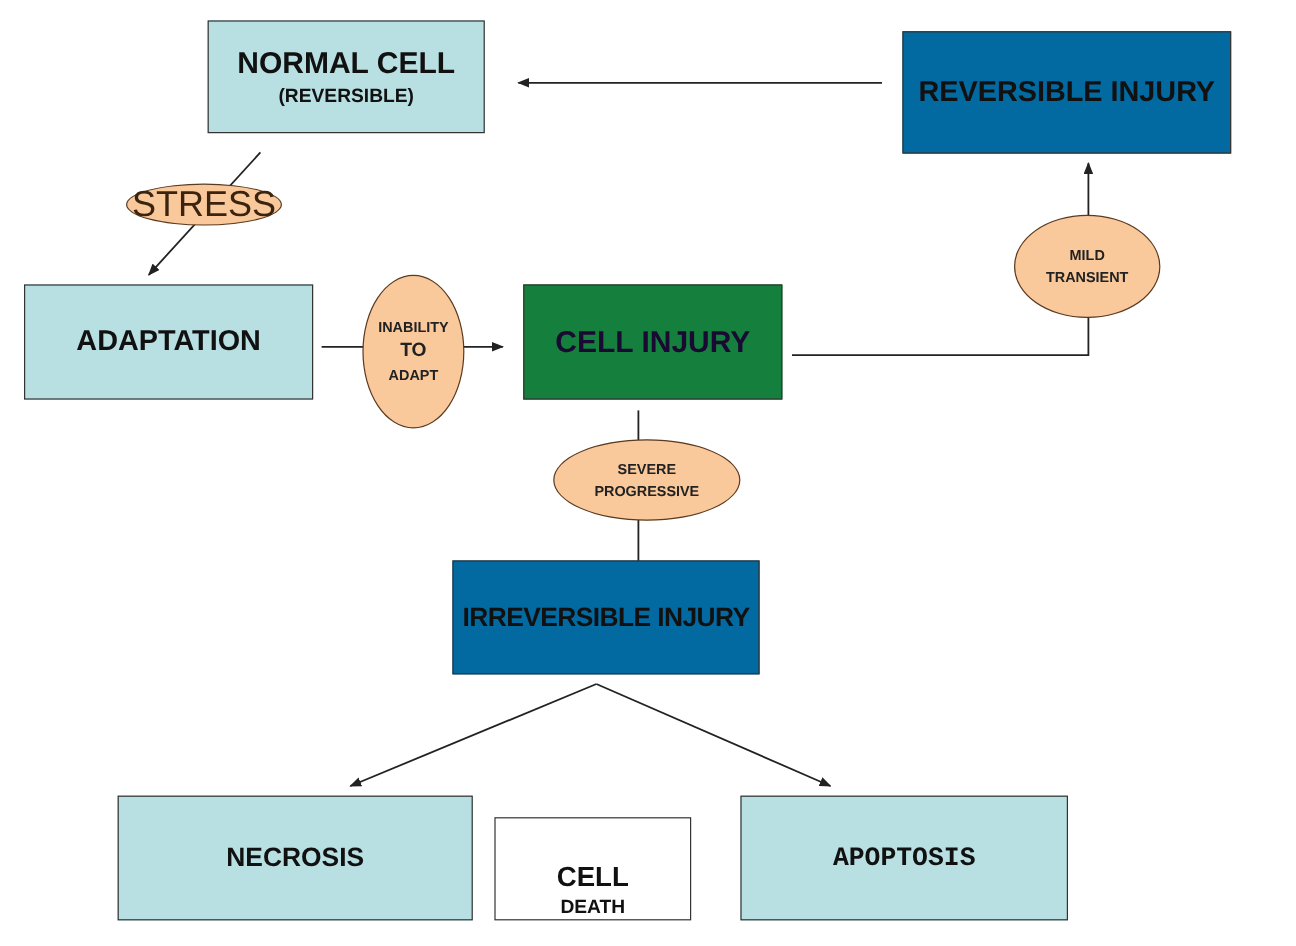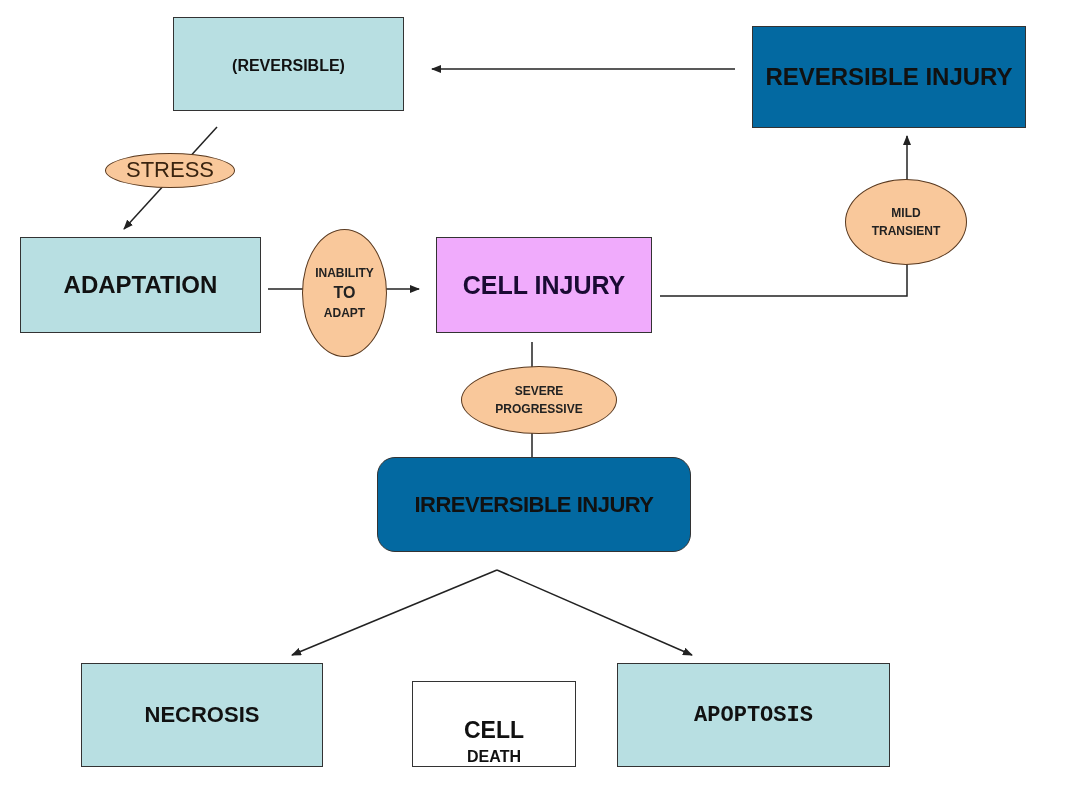--- a/index.html
+++ b/index.html
@@ -7,21 +7,21 @@
            font-family: "Liberation Sans", sans-serif; }
     svg.links { position: absolute; left: 0; top: 0; width: 1080px; height: 788px; }
     .box { position: absolute; box-sizing: border-box; border: 1.5px solid #333;
            display: flex; flex-direction: column; align-items: center; justify-content: center;
            text-align: center; font-weight: bold; color: #111; white-space: nowrap; }
     .oval { position: absolute; box-sizing: border-box; border: 1.5px solid #5a3a20;
             border-radius: 50%; display: flex; flex-direction: column; align-items: center;
             justify-content: center; text-align: center; font-weight: bold; color: #222; line-height: 1.2; }
     .teal { background: #b8dfe2; }
     .grey { background: #0369a1; }
-    .purple { background: #f0abfc; }
+    .purple { background: #15803d; }
     .white { background: #ffffff; justify-content: flex-end; }
     .peach { background: #f9c89b; }
   </style>
 </head>
 <body>
 
 <svg class="links">
   <defs>
     <marker id="arr" markerWidth="10" markerHeight="8" refX="9" refY="4" orient="auto" markerUnits="userSpaceOnUse">
       <path d="M0,0 L10,4 L0,8 z" fill="#222"></path>
@@ -33,29 +33,30 @@
   <line x1="386" y1="289" x2="419" y2="289" stroke="#222" stroke-width="1.5" marker-end="url(#arr)"></line>
   <polyline points="660,296 907,296 907,264" fill="none" stroke="#222" stroke-width="1.5"></polyline>
   <line x1="907" y1="180" x2="907" y2="136" stroke="#222" stroke-width="1.5" marker-end="url(#arr)"></line>
   <line x1="532" y1="342" x2="532" y2="368" stroke="#222" stroke-width="1.5"></line>
   <line x1="532" y1="432" x2="532" y2="468" stroke="#222" stroke-width="1.5"></line>
   <line x1="497" y1="570" x2="292" y2="655" stroke="#222" stroke-width="1.5" marker-end="url(#arr)"></line>
   <line x1="497" y1="570" x2="692" y2="655" stroke="#222" stroke-width="1.5" marker-end="url(#arr)"></line>
 </svg>
 
 <div class="box teal" style="left:173px;top:17px;width:231px;height:94px;">
+  <span style="font-size:25px;">NORMAL CELL</span>
   <span style="font-size:16px;margin-top:4px;">(REVERSIBLE)</span>
 </div>
 
 <div class="box grey" style="left:752px;top:26px;width:274px;height:102px;">
   <span style="font-size:24px;">REVERSIBLE INJURY</span>
 </div>
 
 <div class="oval peach" style="left:105px;top:153px;width:130px;height:35px;">
-  <span style="font-size:22px;font-weight:normal;color:#3a2410;">STRESS</span>
+  <span style="font-size:30px;font-weight:normal;color:#3a2410;">STRESS</span>
 </div>
 
 <div class="box teal" style="left:20px;top:237px;width:241px;height:96px;">
   <span style="font-size:24px;">ADAPTATION</span>
 </div>
 
 <div class="oval peach" style="left:302px;top:229px;width:85px;height:128px;">
   <span style="font-size:12px;">INABILITY</span>
   <span style="font-size:16px;margin-top:3px;">TO</span>
   <span style="font-size:12px;margin-top:3px;">ADAPT</span>
@@ -68,25 +69,25 @@
 <div class="oval peach" style="left:845px;top:179px;width:122px;height:86px;">
   <span style="font-size:12px;">MILD</span>
   <span style="font-size:12px;margin-top:3px;">TRANSIENT</span>
 </div>
 
 <div class="oval peach" style="left:461px;top:366px;width:156px;height:68px;">
   <span style="font-size:12px;">SEVERE</span>
   <span style="font-size:12px;margin-top:3px;">PROGRESSIVE</span>
 </div>
 
-<div class="box grey" style="left:377px;top:457px;width:314px;height:95px;border-radius:18px;">
+<div class="box grey" style="left:377px;top:467px;width:256px;height:95px;">
   <span style="font-size:22px;letter-spacing:-0.5px;">IRREVERSIBLE INJURY</span>
 </div>
 
-<div class="box teal" style="left:81px;top:663px;width:242px;height:104px;text-align:right;">
+<div class="box teal" style="left:98px;top:663px;width:296px;height:104px;text-align:right;">
   <span style="font-size:22px;">NECROSIS</span>
 </div>
 
 <div class="box white" style="left:412px;top:681px;width:164px;height:86px;">
   <span style="font-size:23px;">CELL</span>
   <span style="font-size:16px;margin-top:4px;">DEATH</span>
 </div>
 
 <div class="box teal" style="left:617px;top:663px;width:273px;height:104px;">
   <span style="font-size:22px;font-family:Liberation Mono, monospace;">APOPTOSIS</span>

